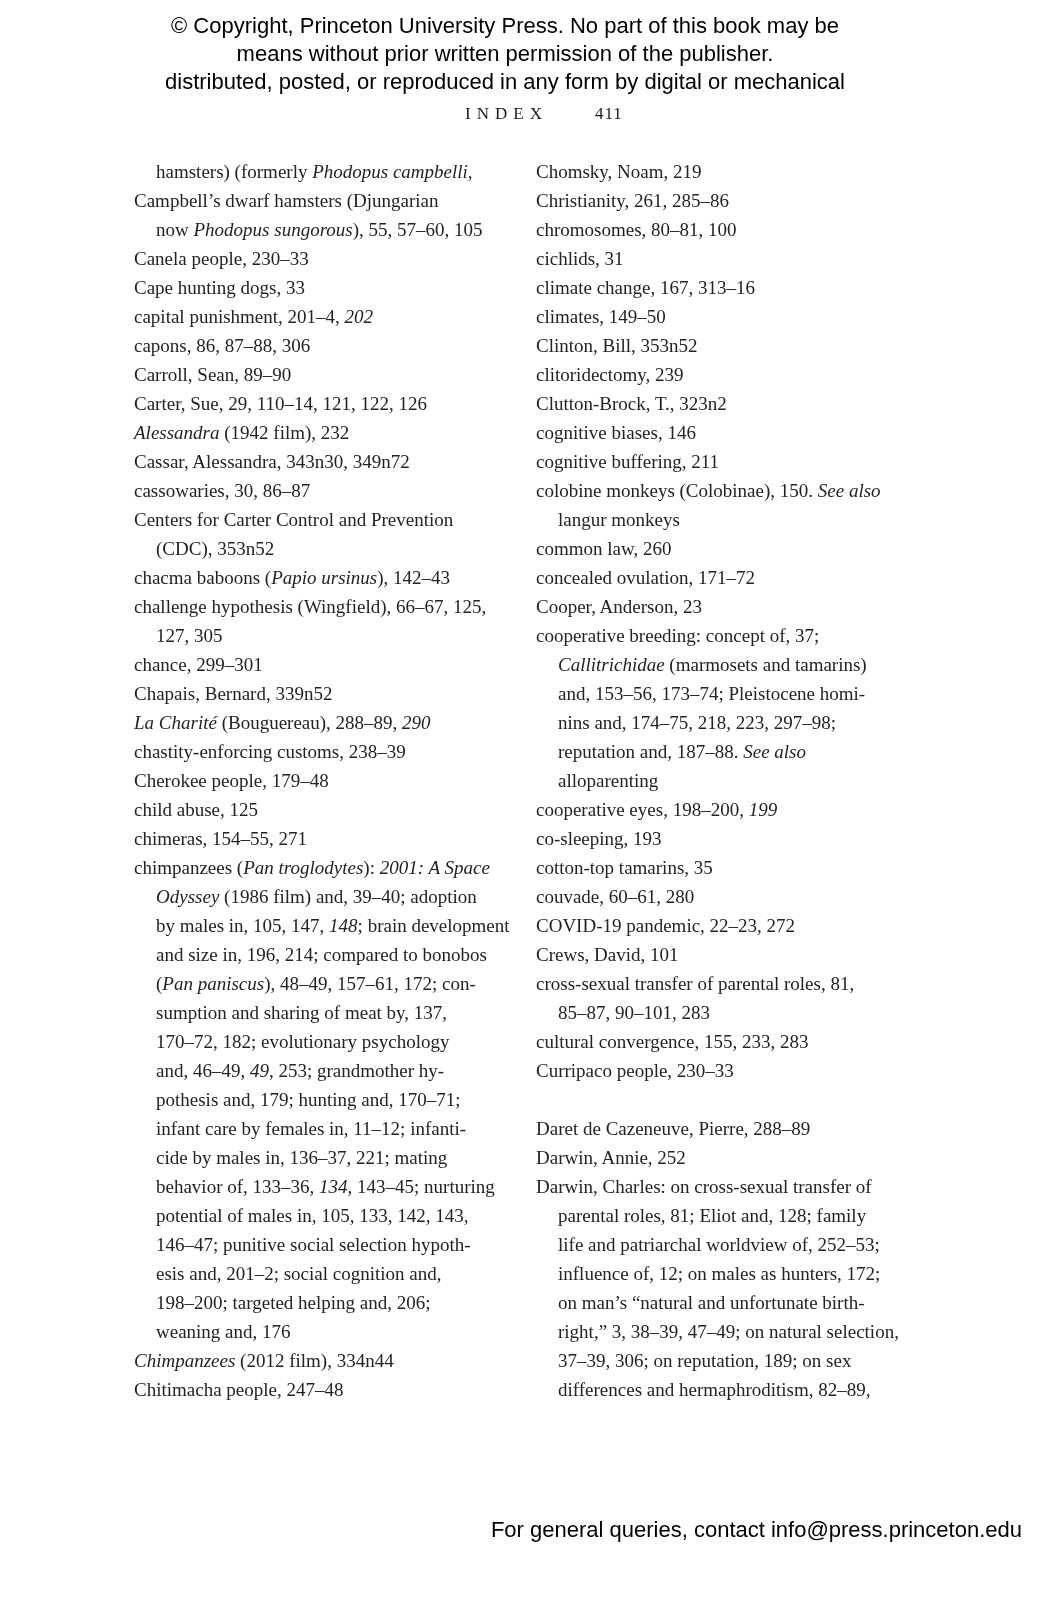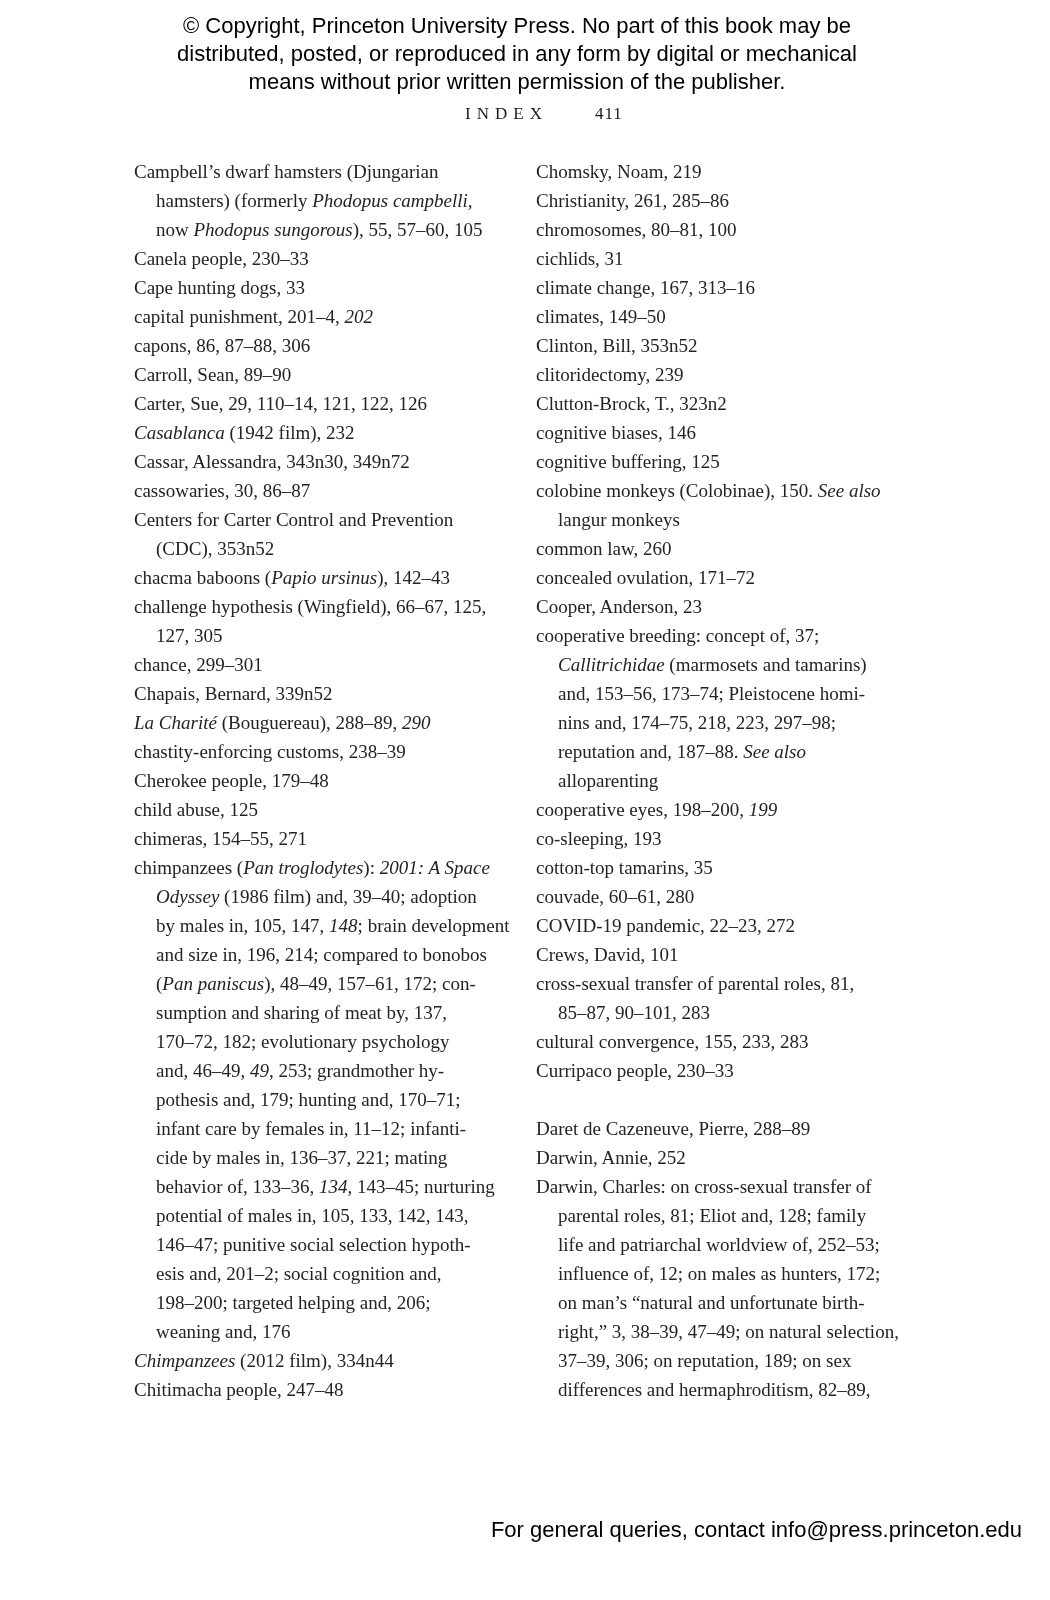--- a/index.html
+++ b/index.html
@@ -10,21 +10,21 @@
   }
   .page {
     position: relative;
     width: 1050px; height: 1600px;
     background: #ffffff;
     overflow: hidden;
     color: #232323;
   }
   .copyright {
     position: absolute;
-    top: 12px; left: 12px; width: 1010px;
+    top: 12px; left: 0; width: 1010px;
     text-align: center;
     font-family: "Liberation Sans", "DejaVu Sans", sans-serif;
     font-size: 22px;
     line-height: 28px;
     color: #000000;
   }
   .running-head {
     position: absolute;
     top: 104px; left: 34px; width: 1020px;
     text-align: center;
@@ -59,40 +59,40 @@
     color: #000000;
   }
 </style>
 </head>
 <body>
 
 <div class="page">
 
   <header class="copyright">
     <div>© Copyright, Princeton University Press. No part of this book may be</div>
+    <div>means without prior written permission of the publisher.</div>
     <div>distributed, posted, or reproduced in any form by digital or mechanical</div>
-    <div>means without prior written permission of the publisher.</div>
   </header>
 
   <div class="running-head">
     <span class="head-title">INDEX</span><span class="pagenum">411</span>
   </div>
 
   <main class="columns">
     <div class="col col-left" id="col-left">
+        <div class="line cont"><span>hamsters) (formerly </span><span class="it">Phodopus campbelli</span><span>,</span></div>
         <div class="line"><span>Campbell’s dwarf hamsters (Djungarian</span></div>
-        <div class="line cont"><span>hamsters) (formerly </span><span class="it">Phodopus campbelli</span><span>,</span></div>
         <div class="line cont"><span>now </span><span class="it">Phodopus sungorous</span><span>), 55, 57–60, 105</span></div>
         <div class="line"><span>Canela people, 230–33</span></div>
         <div class="line"><span>Cape hunting dogs, 33</span></div>
         <div class="line"><span>capital punishment, 201–4, </span><span class="it">202</span></div>
         <div class="line"><span>capons, 86, 87–88, 306</span></div>
         <div class="line"><span>Carroll, Sean, 89–90</span></div>
         <div class="line"><span>Carter, Sue, 29, 110–14, 121, 122, 126</span></div>
-        <div class="line"><span class="it">Casablanca</span><span> (1942 film), 232</span></div>
+        <div class="line"><span class="it">Alessandra</span><span> (1942 film), 232</span></div>
         <div class="line"><span>Cassar, Alessandra, 343n30, 349n72</span></div>
         <div class="line"><span>cassowaries, 30, 86–87</span></div>
         <div class="line"><span>Centers for Carter Control and Prevention</span></div>
         <div class="line cont"><span>(CDC), 353n52</span></div>
         <div class="line"><span>chacma baboons (</span><span class="it">Papio ursinus</span><span>), 142–43</span></div>
         <div class="line"><span>challenge hypothesis (Wingfield), 66–67, 125,</span></div>
         <div class="line cont"><span>127, 305</span></div>
         <div class="line"><span>chance, 299–301</span></div>
         <div class="line"><span>Chapais, Bernard, 339n52</span></div>
         <div class="line"><span class="it">La Charité</span><span> (Bouguereau), 288–89, </span><span class="it">290</span></div>
@@ -124,21 +124,21 @@
         <div class="line"><span>Chomsky, Noam, 219</span></div>
         <div class="line"><span>Christianity, 261, 285–86</span></div>
         <div class="line"><span>chromosomes, 80–81, 100</span></div>
         <div class="line"><span>cichlids, 31</span></div>
         <div class="line"><span>climate change, 167, 313–16</span></div>
         <div class="line"><span>climates, 149–50</span></div>
         <div class="line"><span>Clinton, Bill, 353n52</span></div>
         <div class="line"><span>clitoridectomy, 239</span></div>
         <div class="line"><span>Clutton-Brock, T., 323n2</span></div>
         <div class="line"><span>cognitive biases, 146</span></div>
-        <div class="line"><span>cognitive buffering, 125</span></div>
+        <div class="line"><span>cognitive buffering, 211</span></div>
         <div class="line"><span>colobine monkeys (Colobinae), 150. </span><span class="it">See also</span></div>
         <div class="line cont"><span>langur monkeys</span></div>
         <div class="line"><span>common law, 260</span></div>
         <div class="line"><span>concealed ovulation, 171–72</span></div>
         <div class="line"><span>Cooper, Anderson, 23</span></div>
         <div class="line"><span>cooperative breeding: concept of, 37;</span></div>
         <div class="line cont"><span class="it">Callitrichidae</span><span> (marmosets and tamarins)</span></div>
         <div class="line cont"><span>and, 153–56, 173–74; Pleistocene homi-</span></div>
         <div class="line cont"><span>nins and, 174–75, 218, 223, 297–98;</span></div>
         <div class="line cont"><span>reputation and, 187–88. </span><span class="it">See also</span></div>

